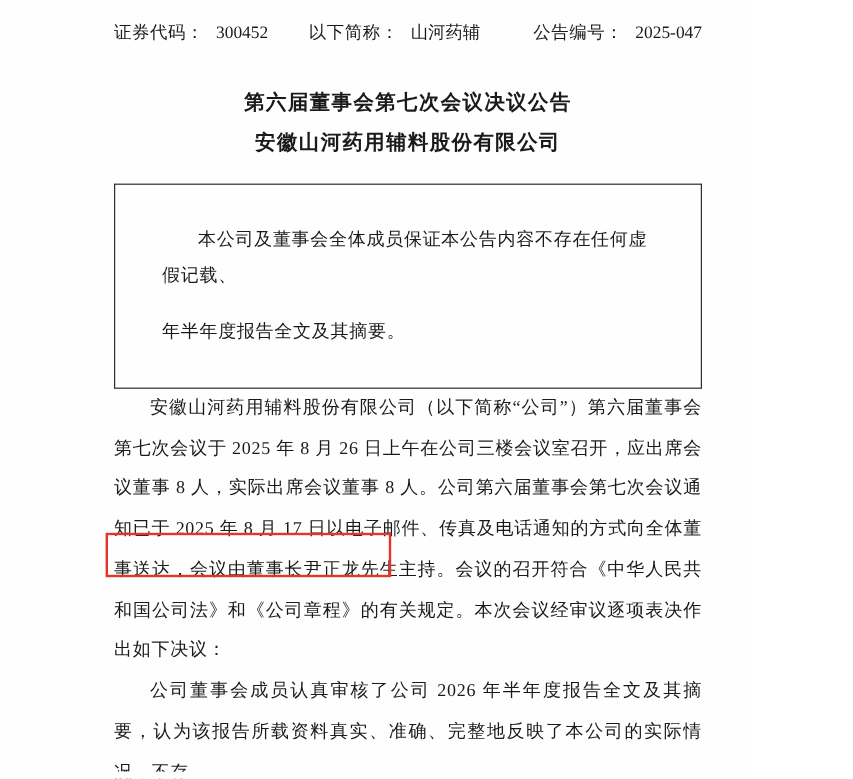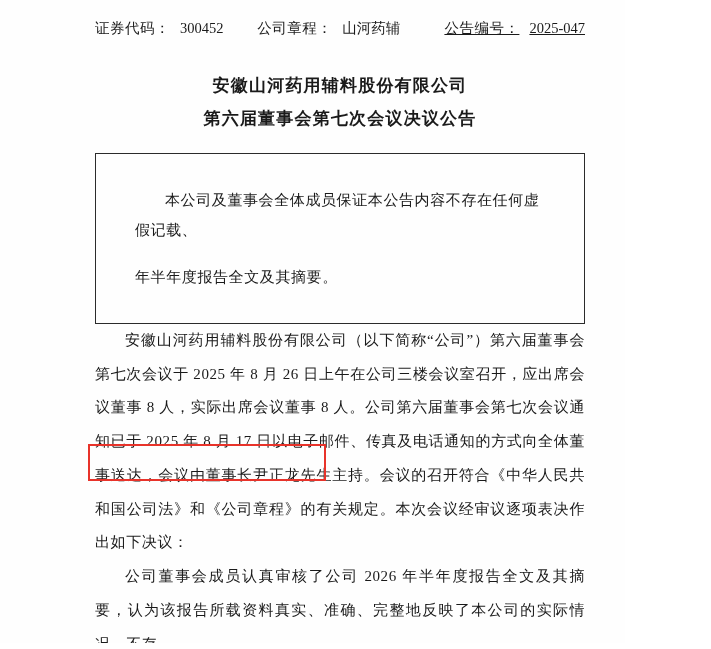--- a/index.html
+++ b/index.html
@@ -30,21 +30,21 @@
     font-size: 14.5px;
     line-height: 1.2;
   }
   .code-table td {
     padding: 6px 0 9px 0;
     vertical-align: top;
     white-space: nowrap;
   }
   .code-table td.c1 { width: 172px; }
   .code-table td.c2 { width: 200px; }
-  .code-table td.c3 { width: auto; text-decoration: underline; }
+  .code-table td.c3 { width: auto; }
   .lbl { letter-spacing: 0.5px; }
   .val { margin-left: 10px; }
 
   
   .title-block {
     margin-top: 24px;
     text-align: center;
   }
   .title-line {
     font-size: 17px;
@@ -118,32 +118,32 @@
 
 <div class="page">
 
   <table class="code-table">
     <tbody>
         <tr>
       <td class="c1">
         <span class="lbl">证券代码：</span><span class="val">300452</span>
       </td>
       <td class="c2">
-        <span class="lbl">公司章程：</span><span class="val">山河药辅</span>
+        <span class="lbl">以下简称：</span><span class="val">山河药辅</span>
       </td>
       <td class="c3">
         <span class="lbl">公告编号：</span><span class="val">2025-047</span>
       </td>
     </tr>
   </tbody>
     </table>
 
   <div class="title-block">
+    <div class="title-line">第六届董事会第七次会议决议公告</div>
     <div class="title-line">安徽山河药用辅料股份有限公司</div>
-    <div class="title-line">第六届董事会第七次会议决议公告</div>
   </div>
 
   <div class="statement-box">
     <p>本公司及董事会全体成员保证本公告内容不存在任何虚假记载、</p>
     <p class="nind">年半年度报告全文及其摘要。</p>
   </div>
 
   <div class="body">
     <p class="indent">安徽山河药用辅料股份有限公司（以下简称“公司”）第六届董事会第七次会议于 2025 年 8 月 26 日上午在公司三楼会议室召开，应出席会议董事 8 人，实际出席会议董事 8 人。公司第六届董事会第七次会议通知已于 2025 年 8 月 17 日以电子邮件、传真及电话通知的方式向全体董事送达，会议由董事长尹正龙先生主持。会议的召开符合《中华人民共和国公司法》和《公司章程》的有关规定。本次会议经审议逐项表决作出如下决议：</p>
     <p class="indent">公司董事会成员认真审核了公司 2026 年半年度报告全文及其摘要，认为该报告所载资料真实、准确、完整地反映了本公司的实际情况，不存</p>

